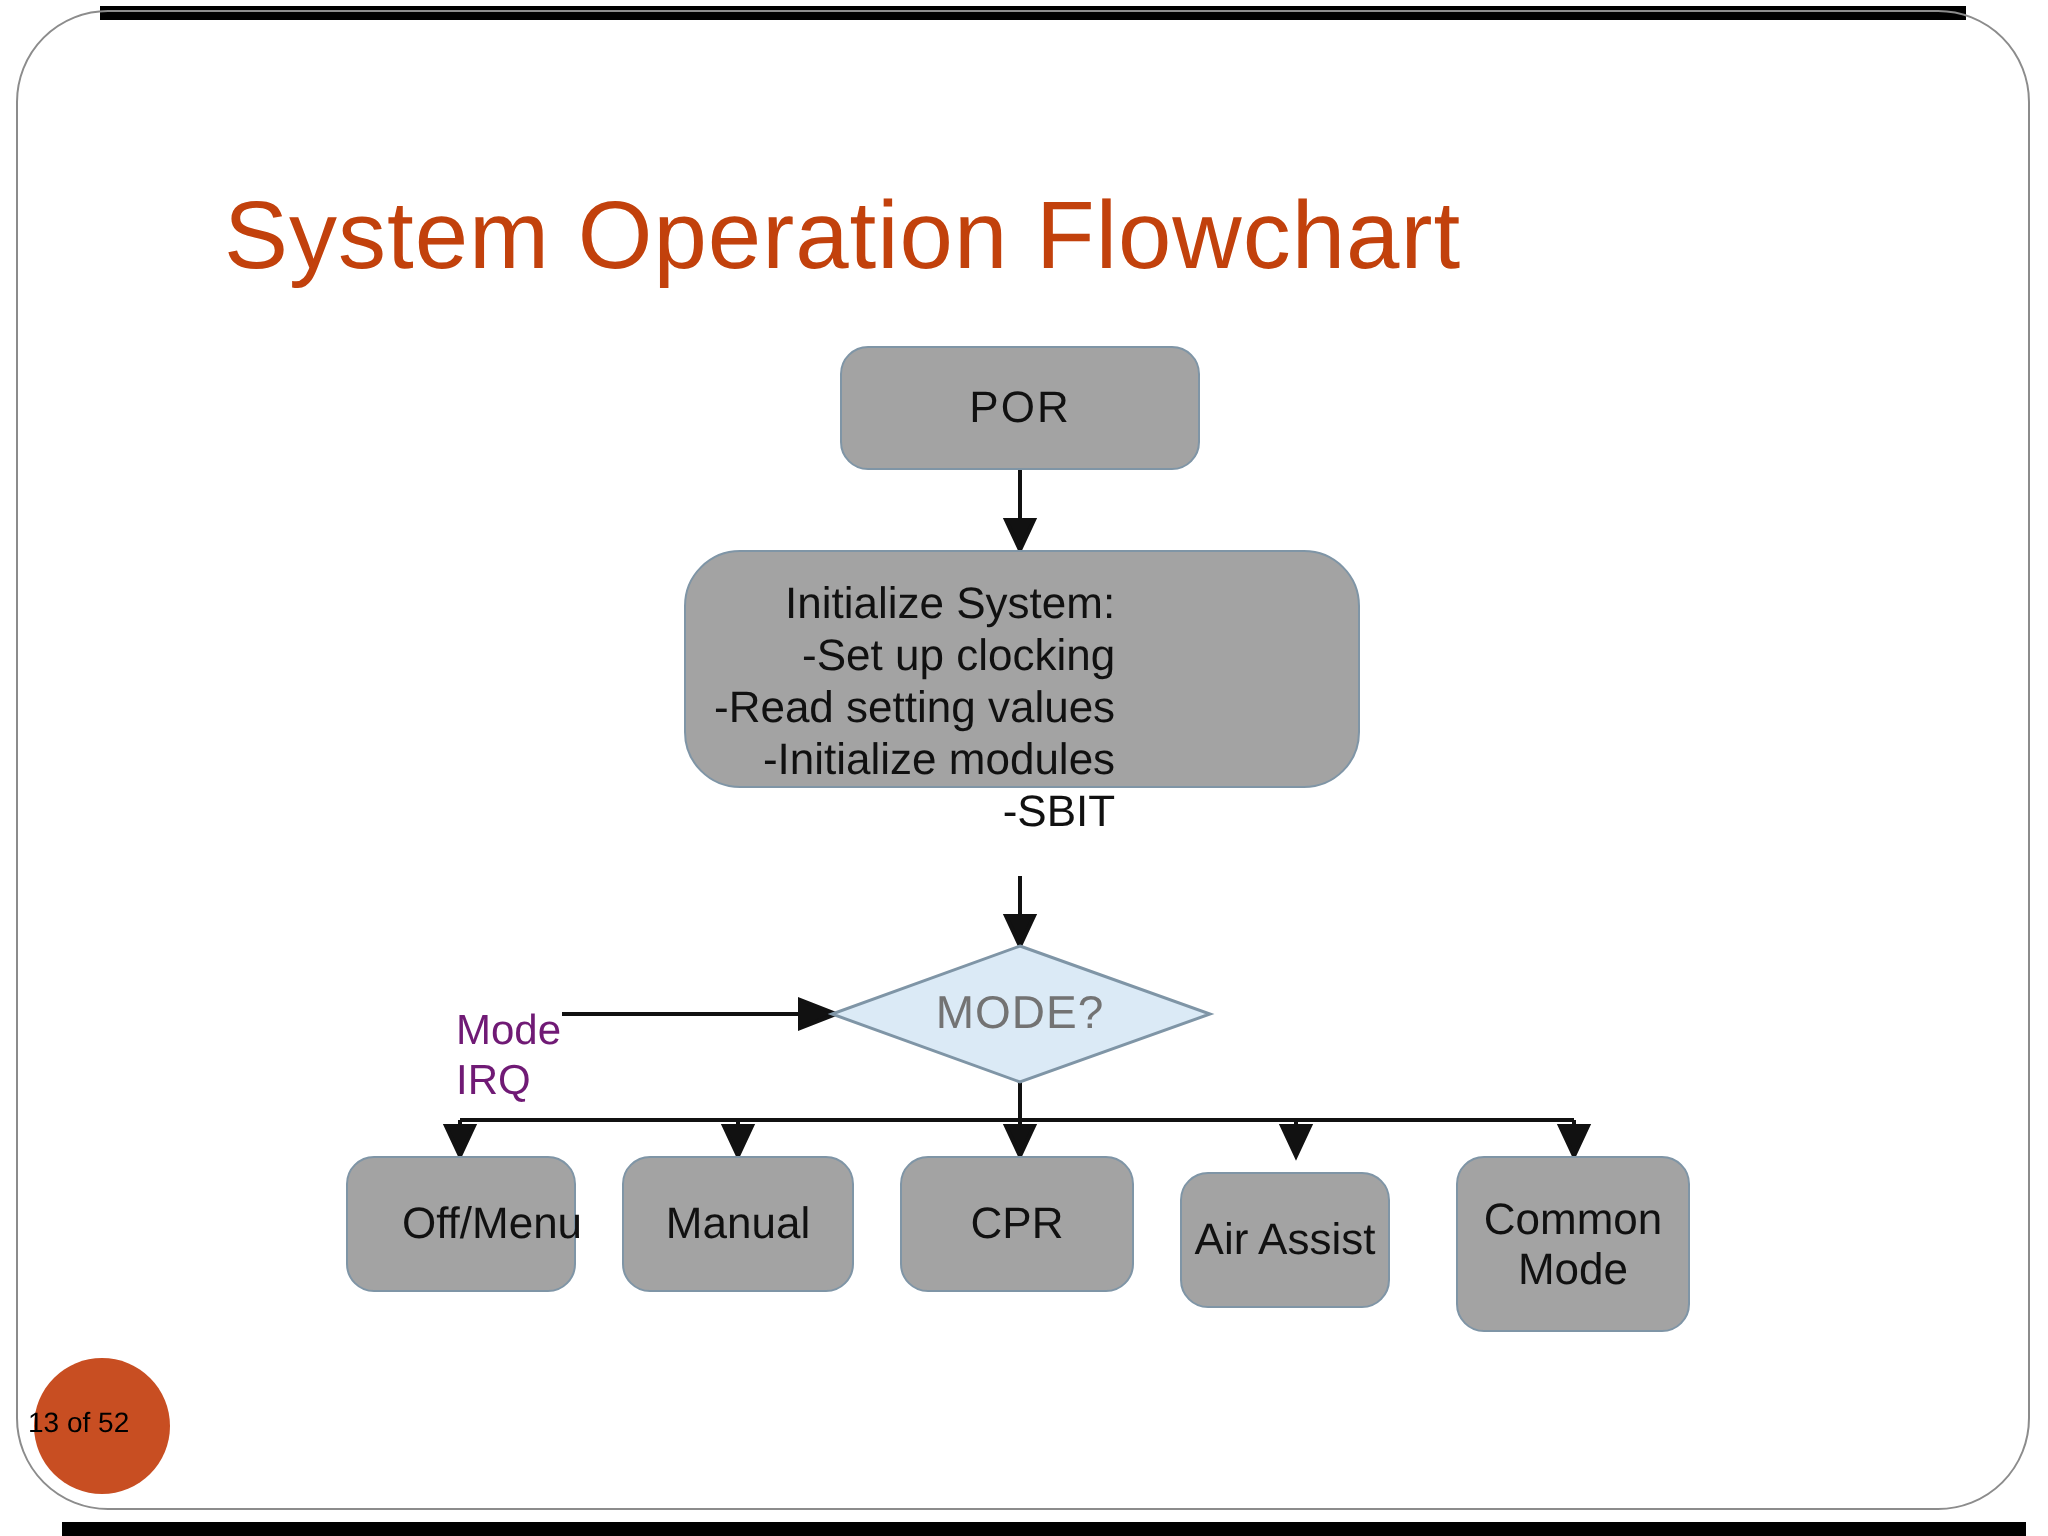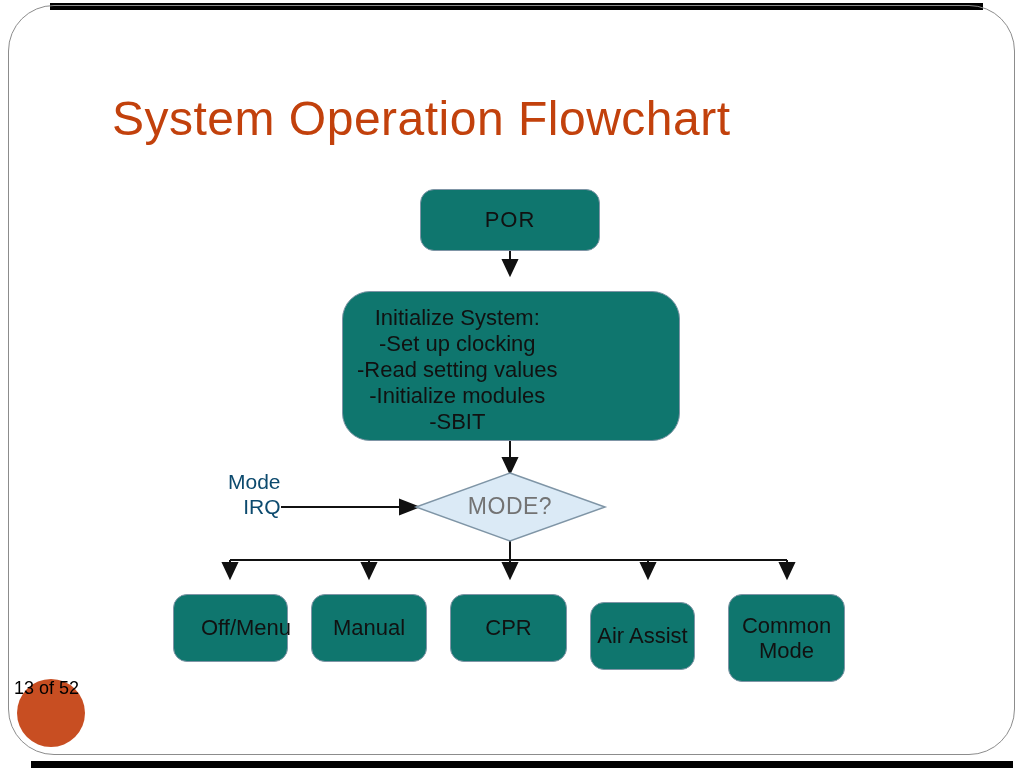--- a/index.html
+++ b/index.html
@@ -14,52 +14,51 @@
     position:absolute;left:8px;top:5px;width:1005px;height:748px;
     border:1.5px solid #8c8c8c;border-radius:46px;background:transparent;
   }
   .page-title{
     position:absolute;left:112px;top:94px;width:760px;
     font-size:48px;line-height:1.05;letter-spacing:0.5px;color:#c2410c;font-weight:400;
     white-space:nowrap;
   }
   
   .node{
-    position:absolute;background:#0f766e;border:1.5px solid #7f95a6;border-radius:14px;
+    position:absolute;background:#a3a3a3;border:1.5px solid #7f95a6;border-radius:14px;
     color:#111;display:flex;align-items:center;justify-content:center;text-align:center;
-    font-size:22px;box-sizing:border-box;margin-top:16px;
+    font-size:22px;box-sizing:border-box;
   }
   .node-por{left:420px;top:173px;width:180px;height:62px;letter-spacing:1px;}
   .node-init{
-    left:342px;top:275px;width:338px;height:150px;border-radius:28px;
-    align-items:flex-start;justify-content:flex-start;text-align:center;
+    left:342px;top:275px;width:338px;height:119px;border-radius:28px;
+    align-items:flex-start;justify-content:flex-start;text-align:right;
     padding:13px 10px 0 14px;font-size:22px;line-height:26px;white-space:pre-line;
   }
   .node-mode-label{
     position:absolute;left:440px;top:493px;width:140px;text-align:center;
     font-size:23px;color:#737373;letter-spacing:0.5px;
   }
   .irq-label{
-    position:absolute;left:228px;top:469px;font-size:21px;line-height:25px;color:#0c4a6e;
+    position:absolute;left:228px;top:503px;font-size:21px;line-height:25px;color:#701a75;
     white-space:pre-line;
-    text-align:right;
   }
   .node-mode1{left:173px;top:578px;width:115px;height:68px;padding-left:31px;}
   .node-mode2{left:311px;top:578px;width:116px;height:68px;}
   .node-mode3{left:450px;top:578px;width:117px;height:68px;}
   .node-mode4{left:590px;top:586px;width:105px;height:68px;}
   .node-mode5{left:728px;top:578px;width:117px;height:88px;line-height:25px;padding:0 0;}
   .connector-layer{position:absolute;left:0;top:0;width:1024px;height:768px;pointer-events:none;}
   
   .footer-circle{
     position:absolute;left:17px;top:679px;width:68px;height:68px;border-radius:50%;
     background:#c84e22;
   }
   .page-number{
-    position:absolute;left:14px;top:678px;font-size:18px;color:#000;z-index:2;white-space:nowrap;
+    position:absolute;left:14px;top:703px;font-size:14px;color:#000;z-index:2;white-space:nowrap;
   }
 </style>
 </head>
 <body>
 
 <div id="stage">
 
   <div class="top-bar"></div>
   <div class="slide-frame"></div>
   <div class="bottom-bar"></div>

